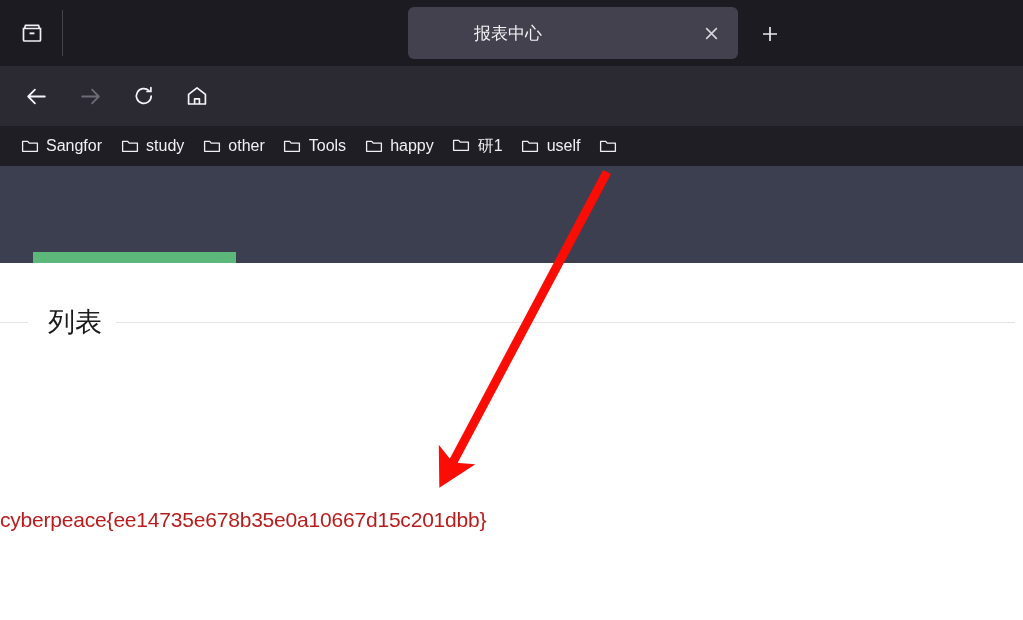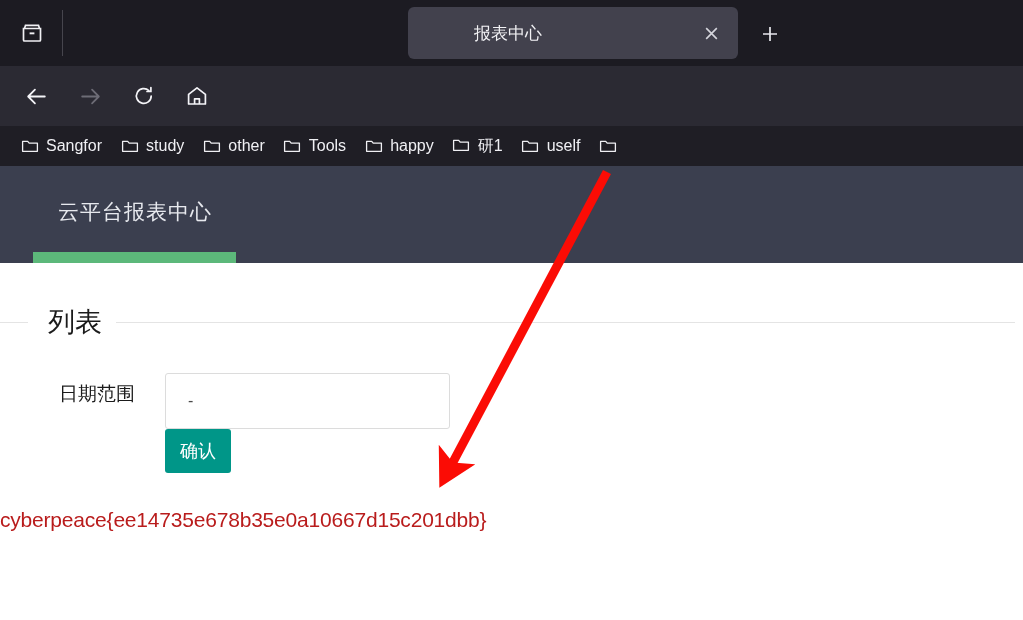--- a/index.html
+++ b/index.html
@@ -477,36 +477,30 @@
           </svg>
         </span>
         <span class="bm-label"></span>
       </div>
     </div>
   </div>
 
   <div class="page">
 
     <div class="site-header">
-      <div class="site-title">云平台报表中心</div>
       <div class="header-accent"></div>
     </div>
 
     <div class="section">
       <div class="section-title-row">
         <div class="rule rule-left"></div>
         <div class="section-title">列表</div>
         <div class="rule rule-right"></div>
       </div>
 
-      <div class="form-row">
-        <label class="form-label">日期范围</label>
-        <input class="date-input" type="text" value="-" style="">
-        <button class="confirm-btn">确认</button>
-      </div>
     </div>
 
     <div class="flag-text">cyberpeace{ee14735e678b35e0a10667d15c201dbb}</div>
   </div>
 
   <svg class="annotation" viewBox="0 0 1023 620">
     <defs>
       <marker id="arrowhead" markerWidth="4.2" markerHeight="4.6" refX="1.2" refY="2.3" orient="auto">
         <path d="M0,0 L4.2,2.3 L0,4.6 L1.0,2.3 z" fill="#fb0c05"></path>
       </marker>

